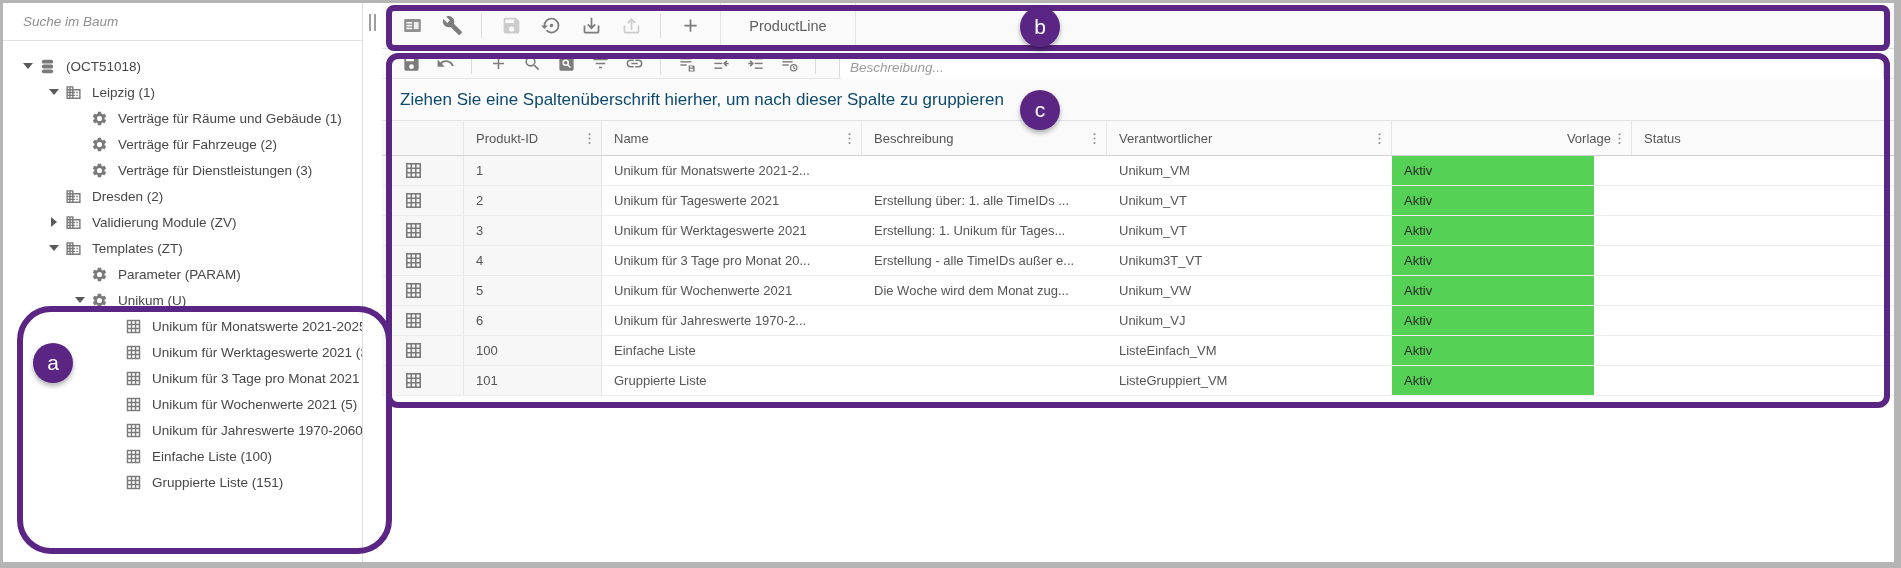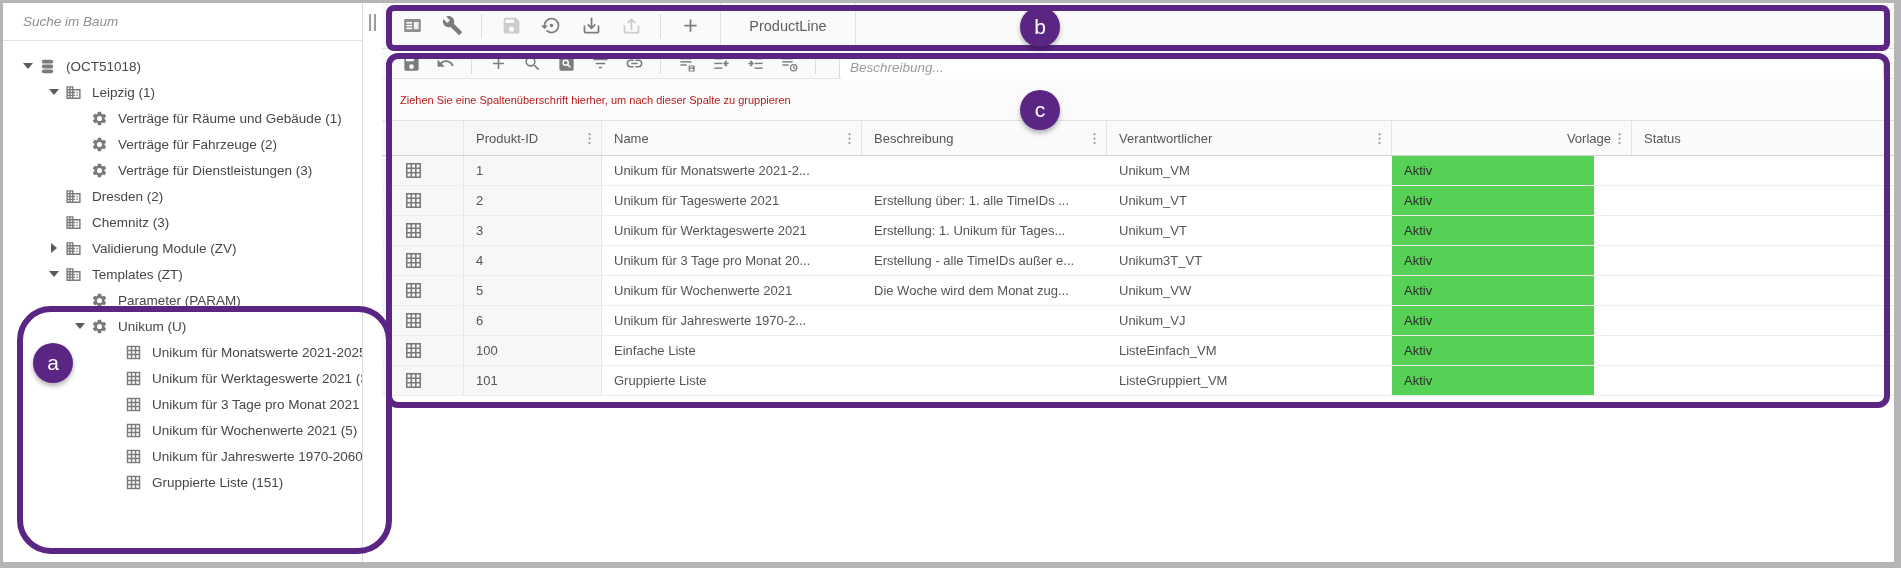--- a/index.html
+++ b/index.html
@@ -48,21 +48,21 @@
   .toolbar .vdivider{height:20px;}
   .tab{height:46px;min-width:136px;padding:0 26px;display:flex;align-items:center;justify-content:center;
        border-left:1px solid #e4e4e4;border-right:1px solid #e4e4e4;margin-left:10px;position:relative;
        color:#5f5f5f;font-size:14.5px;cursor:pointer;}
   .tab::after{content:'';position:absolute;left:0;right:0;bottom:0;height:3px;background:var(--orange);}
   .desc-input{flex:1;height:24px;margin:8px 10px 0 14px;border:1px solid #dcdcdc;border-radius:3px;background:#fff;
               padding:0 10px;font-size:13.5px;font-style:italic;color:#666;outline:none;min-width:0;}
   .desc-input::placeholder{color:#9b9b9b;font-style:italic;opacity:1;}
 
   .groupbar{height:42px;flex:0 0 42px;background:#fbfbfb;border-bottom:1px solid #e4e4e4;display:flex;align-items:center;
-            padding-left:18px;font-size:11px;color:#b91c1c;}
+            padding-left:18px;font-size:17px;color:#0c4a6e;}
 
   
   .thead{height:35px;flex:0 0 35px;display:flex;background:#fafafa;border-bottom:1px solid #d2d2d2;}
   .hcell{display:flex;align-items:center;border-right:1px solid #e4e4e4;padding:0 4px 0 12px;font-size:13px;color:#565656;}
   .hcell:last-child{border-right:none;}
   .hlabel{flex:1;white-space:nowrap;overflow:hidden;}
   .kebab{width:16px;height:22px;display:flex;align-items:center;justify-content:center;color:#8a8a8a;cursor:pointer;flex:0 0 16px;}
   .kebab svg{width:15px;height:15px;}
   .tbody{flex:0 0 auto;}
   .trow{height:30px;display:flex;border-bottom:1px solid #ededed;background:#fff;font-size:13px;color:#555;}
@@ -150,29 +150,20 @@
         <div class="tree-item lvl1">
           <span class="expander none"></span>
           <span class="ticon">
             <svg viewBox="0 0 24 24" fill="currentColor">
               <path d="M12 7V3H2v18h20V7H12zM6 19H4v-2h2v2zm0-4H4v-2h2v2zm0-4H4V9h2v2zm0-4H4V5h2v2zm4 12H8v-2h2v2zm0-4H8v-2h2v2zm0-4H8V9h2v2zm0-4H8V5h2v2zm10 12h-8v-2h2v-2h-2v-2h2v-2h-2V9h8v10zm-2-8h-2v2h2v-2zm0 4h-2v2h2v-2z"></path>
             </svg>
           </span>
           <span class="tlabel">Dresden (2)</span>
         </div>
         <div class="tree-item lvl1">
-          <span class="expander none"></span>
-          <span class="ticon">
-            <svg viewBox="0 0 24 24" fill="currentColor">
-              <path d="M12 7V3H2v18h20V7H12zM6 19H4v-2h2v2zm0-4H4v-2h2v2zm0-4H4V9h2v2zm0-4H4V5h2v2zm4 12H8v-2h2v2zm0-4H8v-2h2v2zm0-4H8V9h2v2zm0-4H8V5h2v2zm10 12h-8v-2h2v-2h-2v-2h2v-2h-2V9h8v10zm-2-8h-2v2h2v-2zm0 4h-2v2h2v-2z"></path>
-            </svg>
-          </span>
-          <span class="tlabel">Chemnitz (3)</span>
-        </div>
-        <div class="tree-item lvl1">
           <span class="expander right"></span>
           <span class="ticon">
             <svg viewBox="0 0 24 24" fill="currentColor">
               <path d="M12 7V3H2v18h20V7H12zM6 19H4v-2h2v2zm0-4H4v-2h2v2zm0-4H4V9h2v2zm0-4H4V5h2v2zm4 12H8v-2h2v2zm0-4H8v-2h2v2zm0-4H8V9h2v2zm0-4H8V5h2v2zm10 12h-8v-2h2v-2h-2v-2h2v-2h-2V9h8v10zm-2-8h-2v2h2v-2zm0 4h-2v2h2v-2z"></path>
             </svg>
           </span>
           <span class="tlabel">Validierung Module (ZV)</span>
         </div>
         <div class="tree-item lvl1">
           <span class="expander down"></span>
@@ -243,20 +234,30 @@
         </div>
         <div class="tree-item lvl3">
           <span class="expander none"></span>
           <span class="ticon">
             <svg viewBox="0 0 24 24" fill="none" stroke="currentColor" stroke-width="2">
               <rect x="3.5" y="3.5" width="17" height="17"></rect>
               <path d="M3.5 9.2h17M3.5 14.9h17M9.2 3.5v17M14.9 3.5v17"></path>
             </svg>
           </span>
           <span class="tlabel">Unikum für Jahreswerte 1970-2060 (6)</span>
+        </div>
+        <div class="tree-item lvl3">
+          <span class="expander none"></span>
+          <span class="ticon">
+            <svg viewBox="0 0 24 24" fill="none" stroke="currentColor" stroke-width="2">
+              <rect x="3.5" y="3.5" width="17" height="17"></rect>
+              <path d="M3.5 9.2h17M3.5 14.9h17M9.2 3.5v17M14.9 3.5v17"></path>
+            </svg>
+          </span>
+          <span class="tlabel">Einfache Liste (100)</span>
         </div>
         <div class="tree-item lvl3">
           <span class="expander none"></span>
           <span class="ticon">
             <svg viewBox="0 0 24 24" fill="none" stroke="currentColor" stroke-width="2">
               <rect x="3.5" y="3.5" width="17" height="17"></rect>
               <path d="M3.5 9.2h17M3.5 14.9h17M9.2 3.5v17M14.9 3.5v17"></path>
             </svg>
           </span>
           <span class="tlabel">Gruppierte Liste (151)</span>

